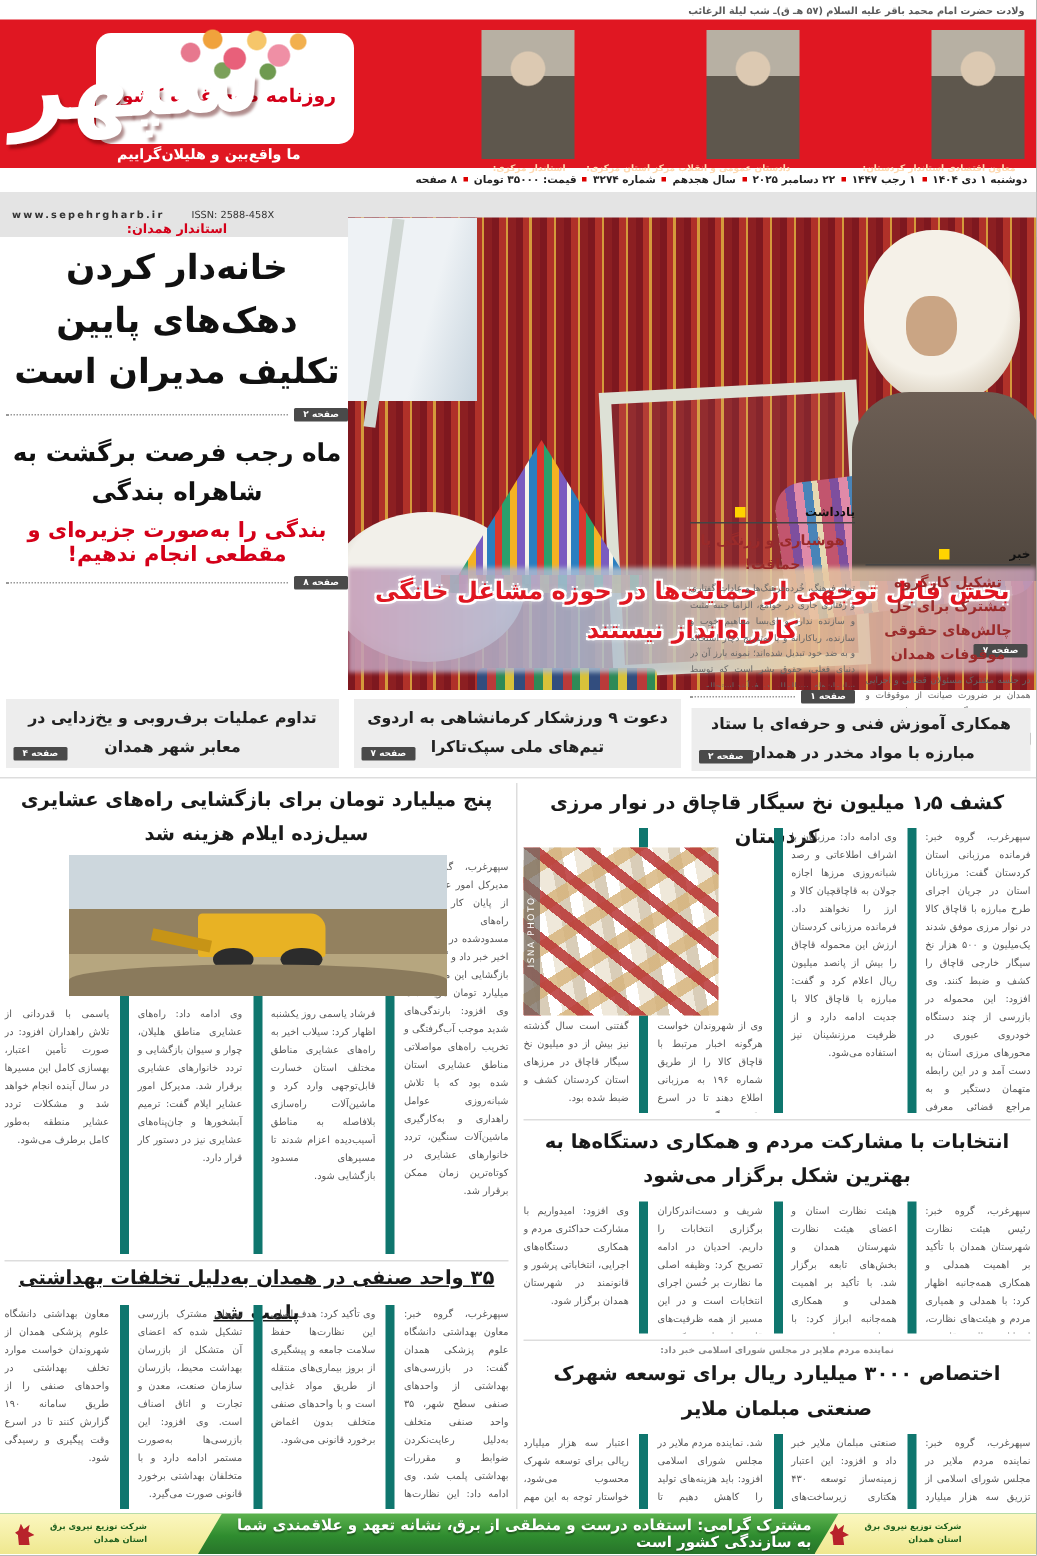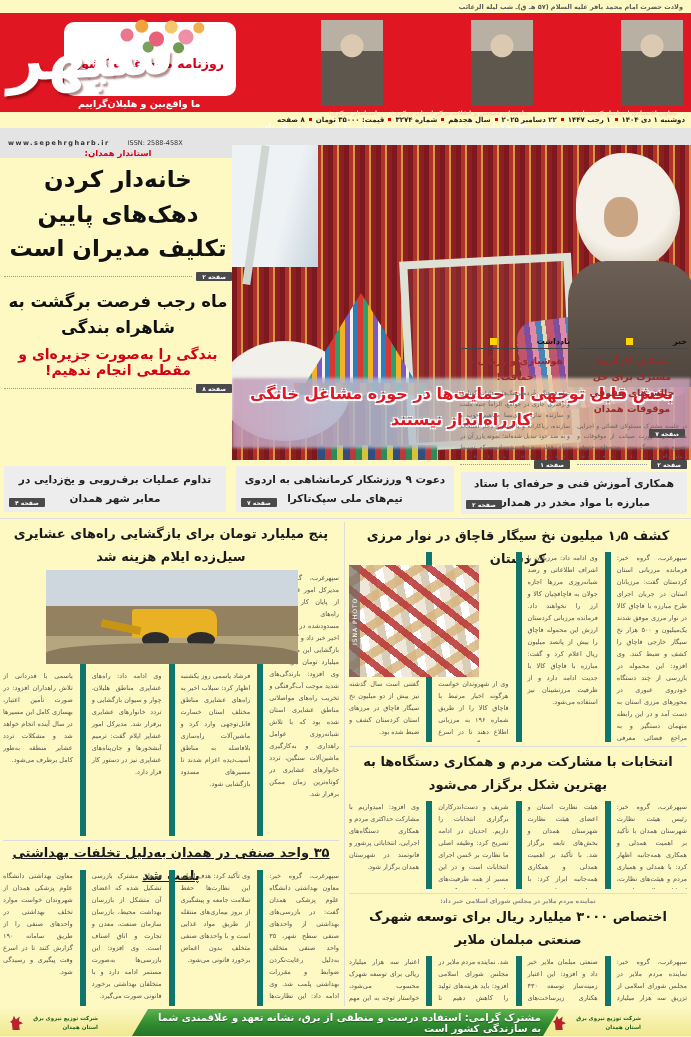--- a/index.html
+++ b/index.html
@@ -1,18 +1,18 @@
 <!DOCTYPE html>
 <html lang="fa" dir="rtl"><head>
 <meta charset="utf-8">
 <style>
   * { margin:0; padding:0; box-sizing:border-box; }
   html,body { background:#888; }
   body { font-family:"DejaVu Sans", sans-serif; }
-  #page { position:relative; width:691px; height:1037px; background:#fef9c3; margin:0 auto; overflow:hidden; direction:rtl; }
+  #page { position:relative; width:691px; height:1037px; background:#ffffff; margin:0 auto; overflow:hidden; direction:rtl; }
 
   
   .topstrip { position:absolute; top:0; right:0; left:0; height:13px; display:flex; align-items:center; justify-content:flex-start; padding:0 8px; }
   .topstrip span { font-size:6.5px; color:#5a5a5a; font-weight:bold; }
 
   
   .redband { position:absolute; top:13px; left:0; right:0; height:99px; background:#e01722; overflow:visible; }
   .teaser { position:absolute; top:5px; height:89px; display:flex; flex-direction:column; }
   .teaser .tphoto { width:62px; height:86px; margin-top:2px;
       background: radial-gradient(circle at 50% 30%, #dcc9b2 0 11px, rgba(0,0,0,0) 12px),
@@ -234,21 +234,21 @@
         <span class="lbl">یادداشت</span>
         <span class="sq"></span>
       </div>
     <div class="mbtitle">هوشیاری و زرنگی یا حماقت!</div>
     <div class="mbbody">تمام فرهنگ، خُرده‌فرهنگ‌ها و عادات گفتاری و رفتاری جاری در جوامع، الزاماً جنبه مثبت و سازنده ندارد و ای‌بسا مفاهیم خوب و سازنده، ریاکارانه و یا به‌تدریج دچار استحاله و به ضد خود تبدیل شده‌اند؛ نمونه بارز آن در دنیای فعلی، حقوق بشر است که توسط سازمان‌های بین‌المللی در فرآیند استحاله ...</div>
     <div class="tagrow">
         <span class="ptag">صفحه ۱</span>
         <span class="dots"></span>
       </div>
   </div>
-  <div class="membox" style="right:4px;">
+  <div class="membox" style="right:4px;margin-top:28px;">
     <div class="mbhead">
         <span class="lbl">خبر</span>
         <span class="sq"></span>
       </div>
     <div class="mbtitle">تشکیل کارگروه مشترک برای حل چالش‌های حقوقی موقوفات همدان</div>
     <div class="mbbody">در جلسه مشترک مسئولان قضائی و اجرایی همدان بر ضرورت صیانت از موقوفات و تسریع در رسیدگی به پرونده‌های حقوقی اوقاف تأکید شد. در جلسه مشترک مسئولان قضائی و اجرایی همدان بر ضرورت صیانت از موقوفات و تسریع در رسیدگی ...</div>
     <div class="tagrow">
         <span class="ptag">صفحه ۲</span>
         <span class="dots"></span>
       </div>

